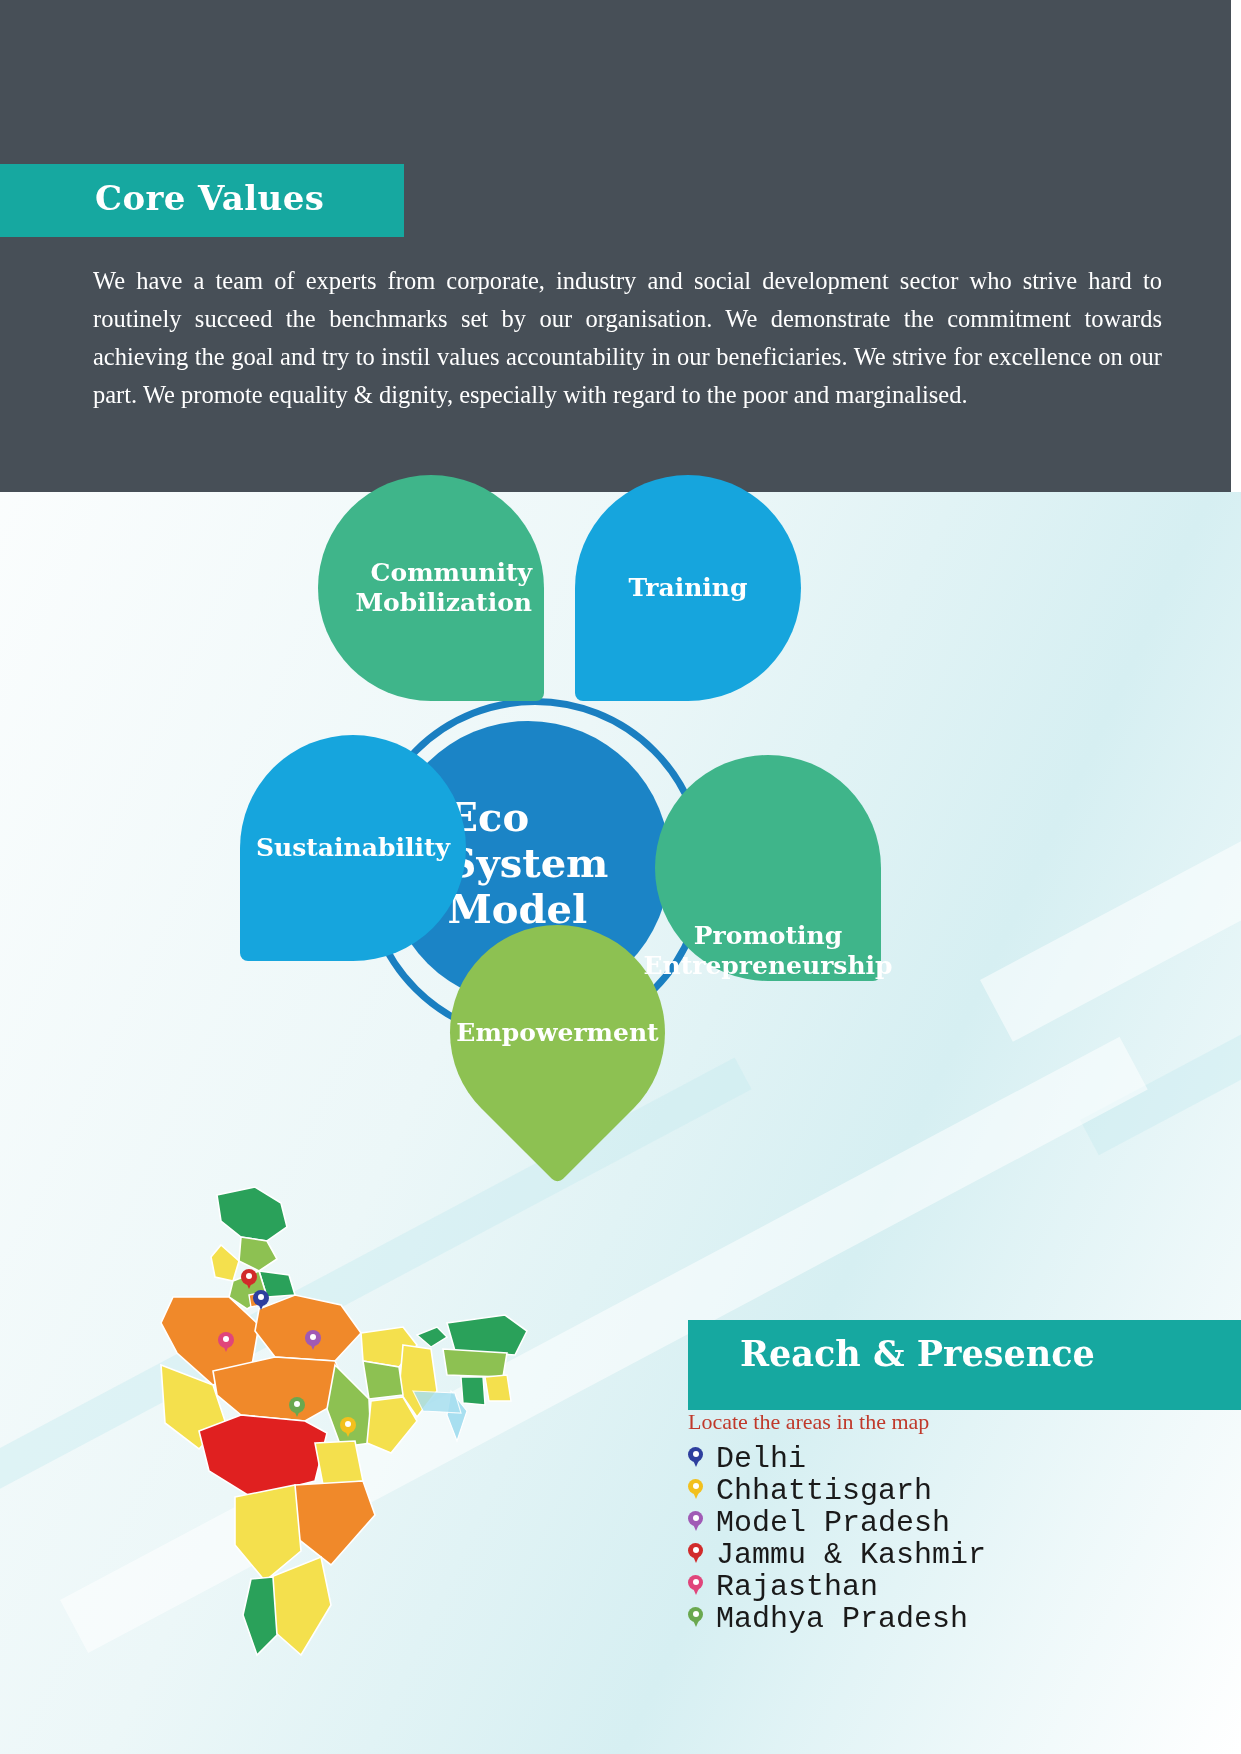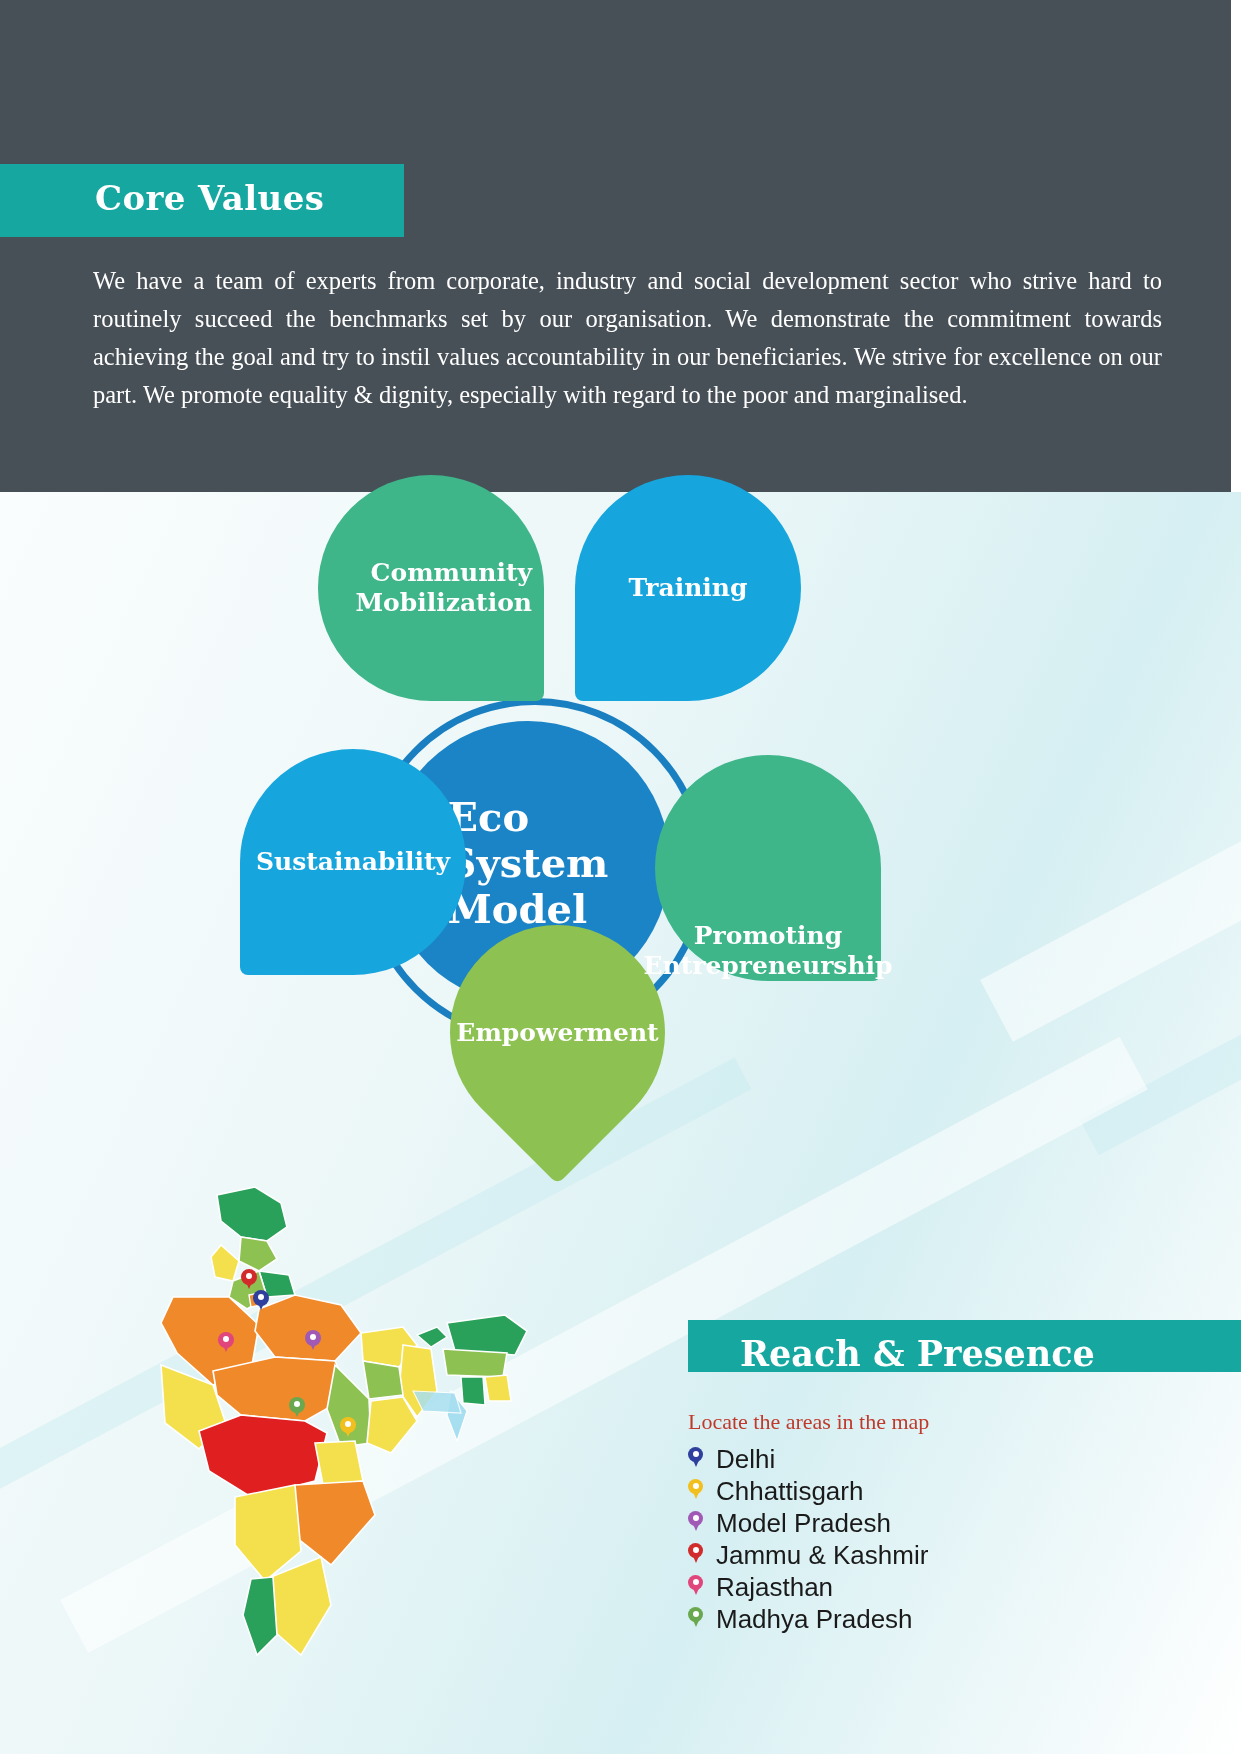--- a/index.html
+++ b/index.html
@@ -150,21 +150,21 @@
 
   
   .petal-cm { left: 68px; top: -55px; text-align: right; }
   .petal-cm .shape { background: #3fb58a; border-radius: 50% 50% 8px 50%; }
 
   
   .petal-tr { left: 325px; top: -55px; }
   .petal-tr .shape { background: #16a5dd; border-radius: 50% 50% 50% 8px; }
 
   
-  .petal-su { left: -10px; top: 219px; align-items: center; }
+  .petal-su { left: -10px; top: 205px; align-items: center; }
   .petal-su .shape { background: #16a5dd; border-radius: 50% 50% 50% 8px; }
 
   
   .petal-pe { left: 405px; top: 225px; align-items: flex-end; }
   .petal-pe .shape { background: #3fb58a; border-radius: 50% 50% 8px 50%; }
 
   
   .petal-em { left: 200px; top: 395px; width: 215px; height: 215px; }
   .petal-em .shape { background: #8dc152; border-radius: 50% 50% 8px 50%; transform: rotate(45deg); }
   .petal-em .txt { font-size: 25px; }
@@ -208,21 +208,21 @@
     border-radius: 50%;
     background: #ffffff;
   }
 
   
   .reach-band {
     position: absolute;
     left: 688px;
     top: 1320px;
     width: 553px;
-    height: 52px;
+    height: 90px;
     background: #16a8a0;
   }
   .reach-band span {
     position: absolute;
     left: 52px;
     top: 13px;
     font-family: "DejaVu Serif", serif;
     font-weight: bold;
     font-size: 35px;
     color: #ffffff;
@@ -251,22 +251,22 @@
     height: 24px;
     margin-right: 10px;
     position: relative;
     flex: 0 0 auto;
   }
   .legend-pin .pin-shape {
     width: 15px;
     height: 15px;
   }
   .legend-label {
-    font-family: Liberation Sans, sans-serif;
-    font-size: 26px;
+    font-family: Liberation Mono, monospace;
+    font-size: 30px;
     color: #1a1a1a;
   }
 </style>
 </head>
 <body>
 
 <div class="page-bg"></div>
 <div class="bg-streak" style="left:980px; top:980px; width:900px; height:70px;"></div>
 <div class="bg-streak2" style="left:1080px; top:1120px; width:900px; height:40px;"></div>
 <div class="bg-streak" style="left:60px; top:1600px; width:1200px; height:60px;"></div>

